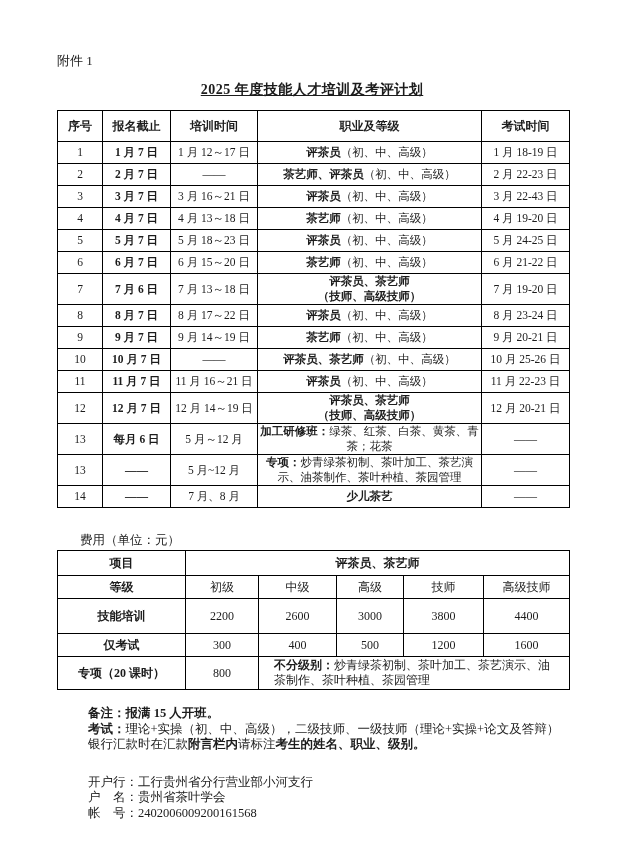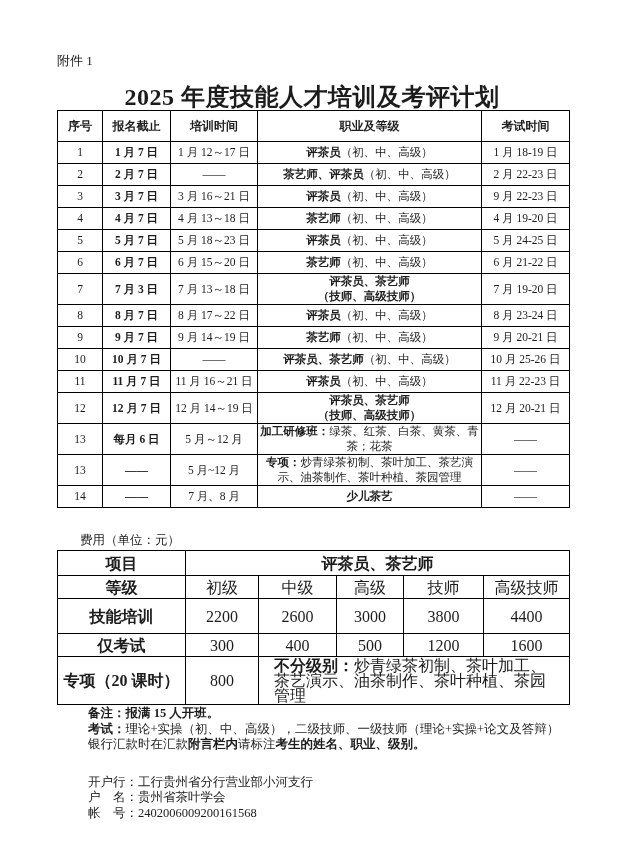--- a/index.html
+++ b/index.html
@@ -10,41 +10,42 @@
     position: relative;
     font-family: "Liberation Serif", "DejaVu Serif", serif;
     color: #1c1c1c;
   }
   .attachment {
     position: absolute; top: 52px; left: 57px;
     font-size: 13px;
   }
   .doc-title {
     position: absolute; top: 81px; left: 0; width: 624px;
-    text-align: center; font-size: 24px; font-weight: bold;
+    text-align: center; font-size: 14px; font-weight: bold;
     letter-spacing: 0.5px;
+    text-decoration: underline;
   }
   table {
     border-collapse: collapse; table-layout: fixed;
     position: absolute; left: 57px; width: 512px;
     border: 1.5px solid #000;
   }
   .main-table { top: 110px; }
   .fee-table  { top: 550px; }
   th, td {
     border: 1px solid #000;
     text-align: center; vertical-align: middle;
     padding: 0 2px;
     font-size: 11.5px; line-height: 15px;
     font-weight: normal;
     overflow: hidden;
   }
   th { height: 31px; font-weight: bold; font-size: 12px; }
   .main-table td { height: 22px; }
-  .fee-table td { height: 23px; font-size: 16px; }
+  .fee-table td { height: 23px; font-size: 12px; }
   .bold { font-weight: bold; }
   .pre { white-space: pre-line; }
   .td-deadline { font-weight: bold; }
   .left-cell { text-align: left; padding: 1px 15px; }
   .fee-label {
     position: absolute; top: 532px; left: 80px;
     font-size: 12.5px;
     text-align: center;
   }
   .notes {
@@ -91,21 +92,21 @@
         <td class="td-deadline">2 月 7 日</td>
         <td class="td-training">——</td>
         <td class="td-occ"><span class="bold pre">茶艺师、评茶员</span><span class="pre">（初、中、高级）</span></td>
         <td class="td-exam">2 月 22-23 日</td>
       </tr>
       <tr>
         <td class="td-no">3</td>
         <td class="td-deadline">3 月 7 日</td>
         <td class="td-training">3 月 16～21 日</td>
         <td class="td-occ"><span class="bold pre">评茶员</span><span class="pre">（初、中、高级）</span></td>
-        <td class="td-exam">9 月 22-23 日</td>
+        <td class="td-exam">3 月 22-43 日</td>
       </tr>
       <tr>
         <td class="td-no">4</td>
         <td class="td-deadline">4 月 7 日</td>
         <td class="td-training">4 月 13～18 日</td>
         <td class="td-occ"><span class="bold pre">茶艺师</span><span class="pre">（初、中、高级）</span></td>
         <td class="td-exam">4 月 19-20 日</td>
       </tr>
       <tr>
         <td class="td-no">5</td>
@@ -116,21 +117,21 @@
       </tr>
       <tr>
         <td class="td-no">6</td>
         <td class="td-deadline">6 月 7 日</td>
         <td class="td-training">6 月 15～20 日</td>
         <td class="td-occ"><span class="bold pre">茶艺师</span><span class="pre">（初、中、高级）</span></td>
         <td class="td-exam">6 月 21-22 日</td>
       </tr>
       <tr>
         <td class="td-no">7</td>
-        <td class="td-deadline">7 月 3 日</td>
+        <td class="td-deadline">7 月 6 日</td>
         <td class="td-training">7 月 13～18 日</td>
         <td class="td-occ"><span class="bold pre">评茶员、茶艺师
 （技师、高级技师）</span></td>
         <td class="td-exam">7 月 19-20 日</td>
       </tr>
       <tr>
         <td class="td-no">8</td>
         <td class="td-deadline">8 月 7 日</td>
         <td class="td-training">8 月 17～22 日</td>
         <td class="td-occ"><span class="bold pre">评茶员</span><span class="pre">（初、中、高级）</span></td>

